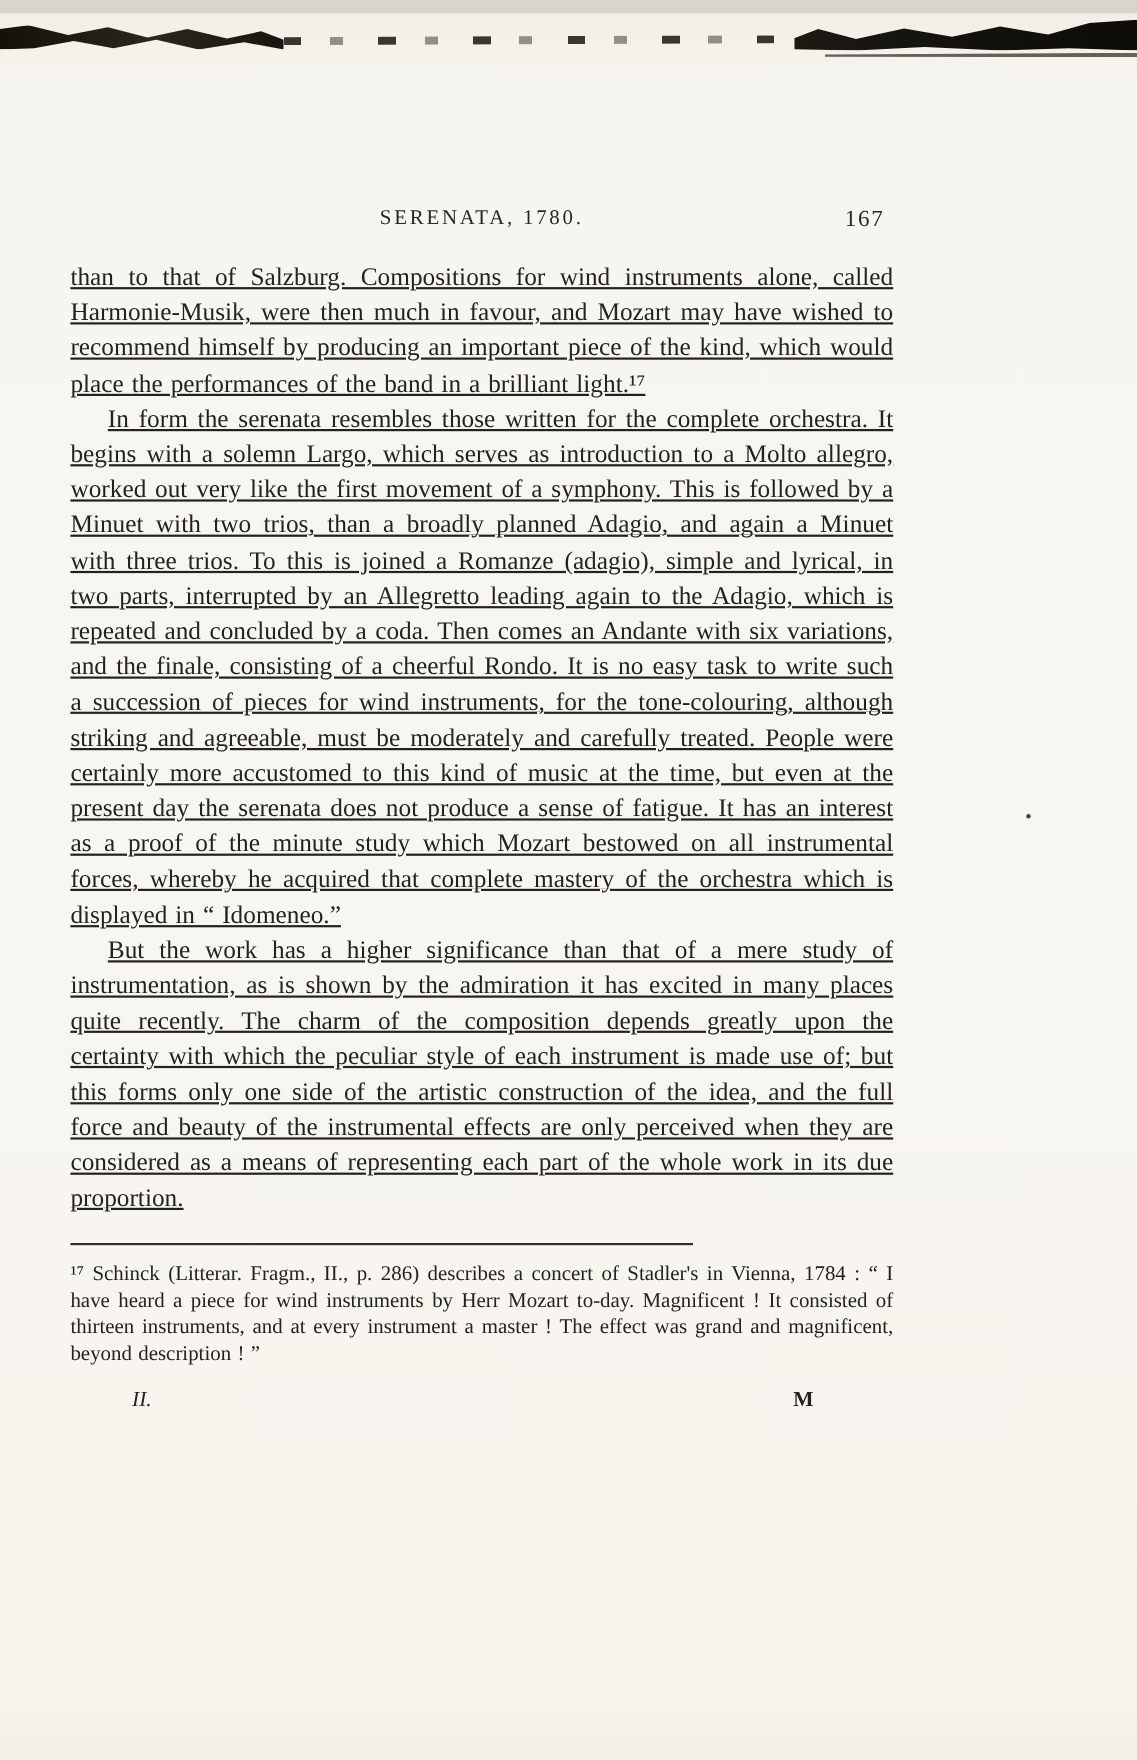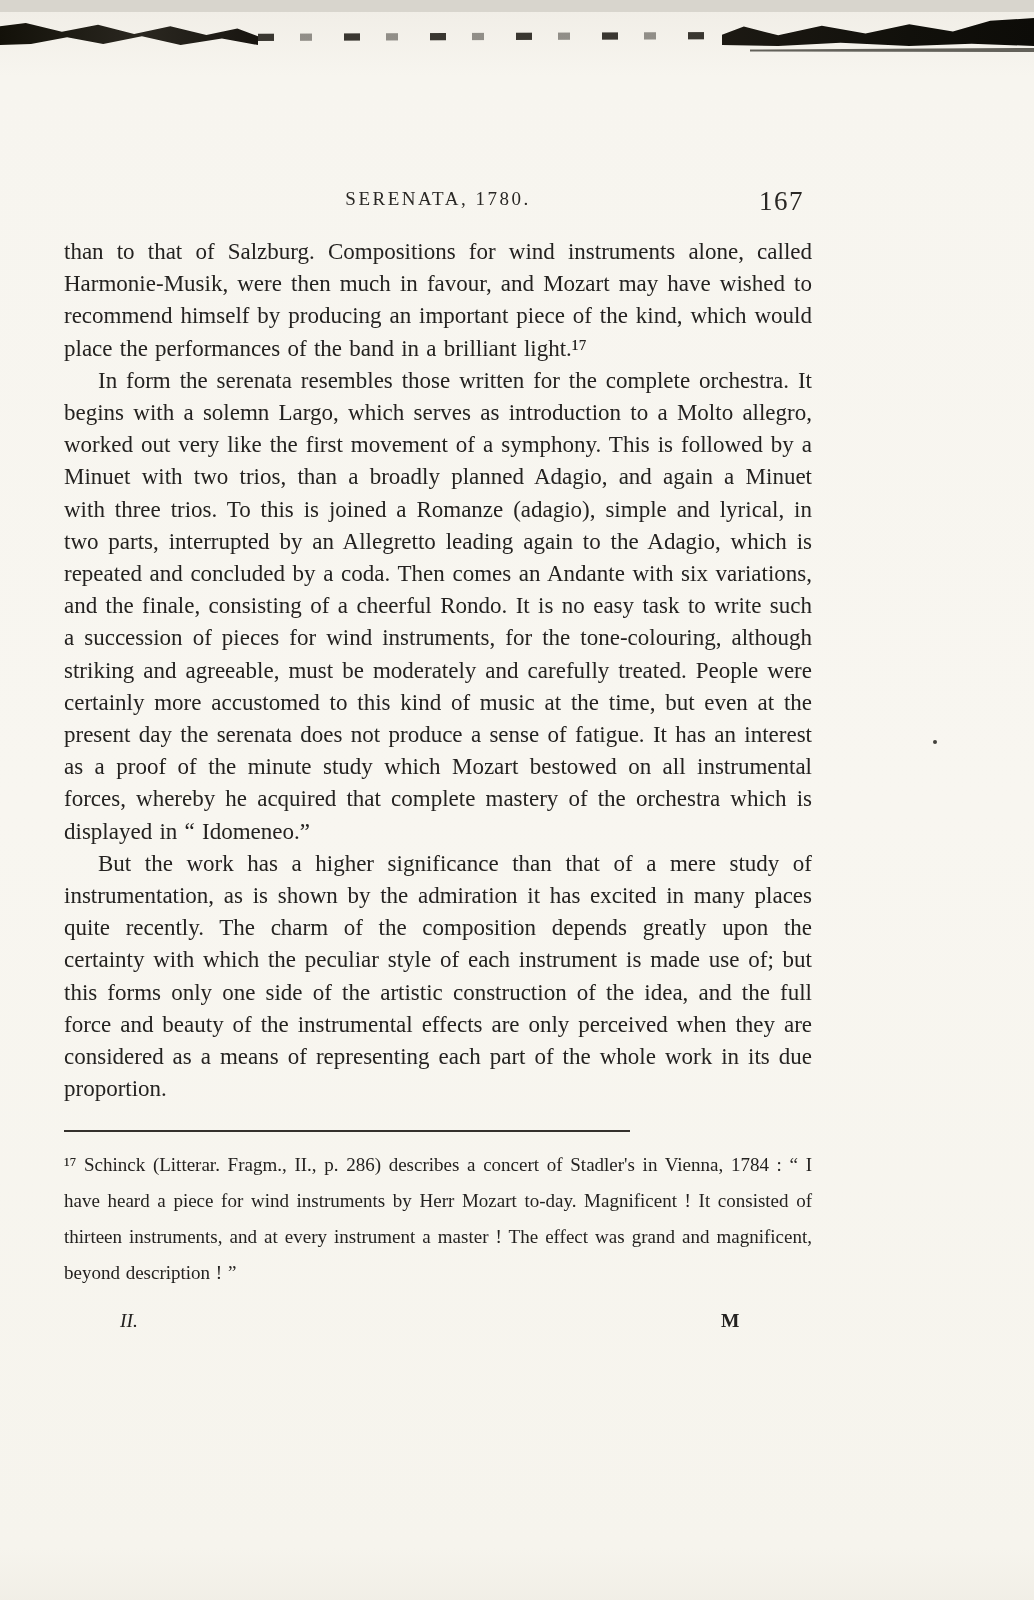--- a/index.html
+++ b/index.html
@@ -53,42 +53,42 @@
   .running-head {
     margin-top: 176px;
     position: relative;
     text-align: center;
     font-size: 19px;
     letter-spacing: 2.5px;
     color: #2a2825;
   }
   .page-number {
     position: absolute; right: 8px; top: -2px;
-    font-size: 27px; letter-spacing: 1.5px;
+    font-size: 21px; letter-spacing: 1.5px;
   }
 
   .body-text {
     margin-top: 26px;
     font-size: 23px;
     line-height: 32.2px;
     text-align: justify;
     word-spacing: 1.5px;
   }
-  .body-text p { margin: 0; }
+  .body-text p { margin: 0; text-decoration: underline; }
   .body-text p + p { text-indent: 34px; }
 
   .footnote-rule {
     margin-top: 25px;
     width: 566px;
     border-top: 2px solid #34312c;
   }
   .footnote {
     margin-top: 15px;
     font-size: 19px;
-    line-height: 36px;
+    line-height: 24px;
     text-align: justify;
     word-spacing: 1px;
   }
 
   .footer-line {
     display: flex;
     margin-top: 3px;
     font-size: 19.5px;
   }
   .volume { margin-left: 56px; font-style: italic; }

